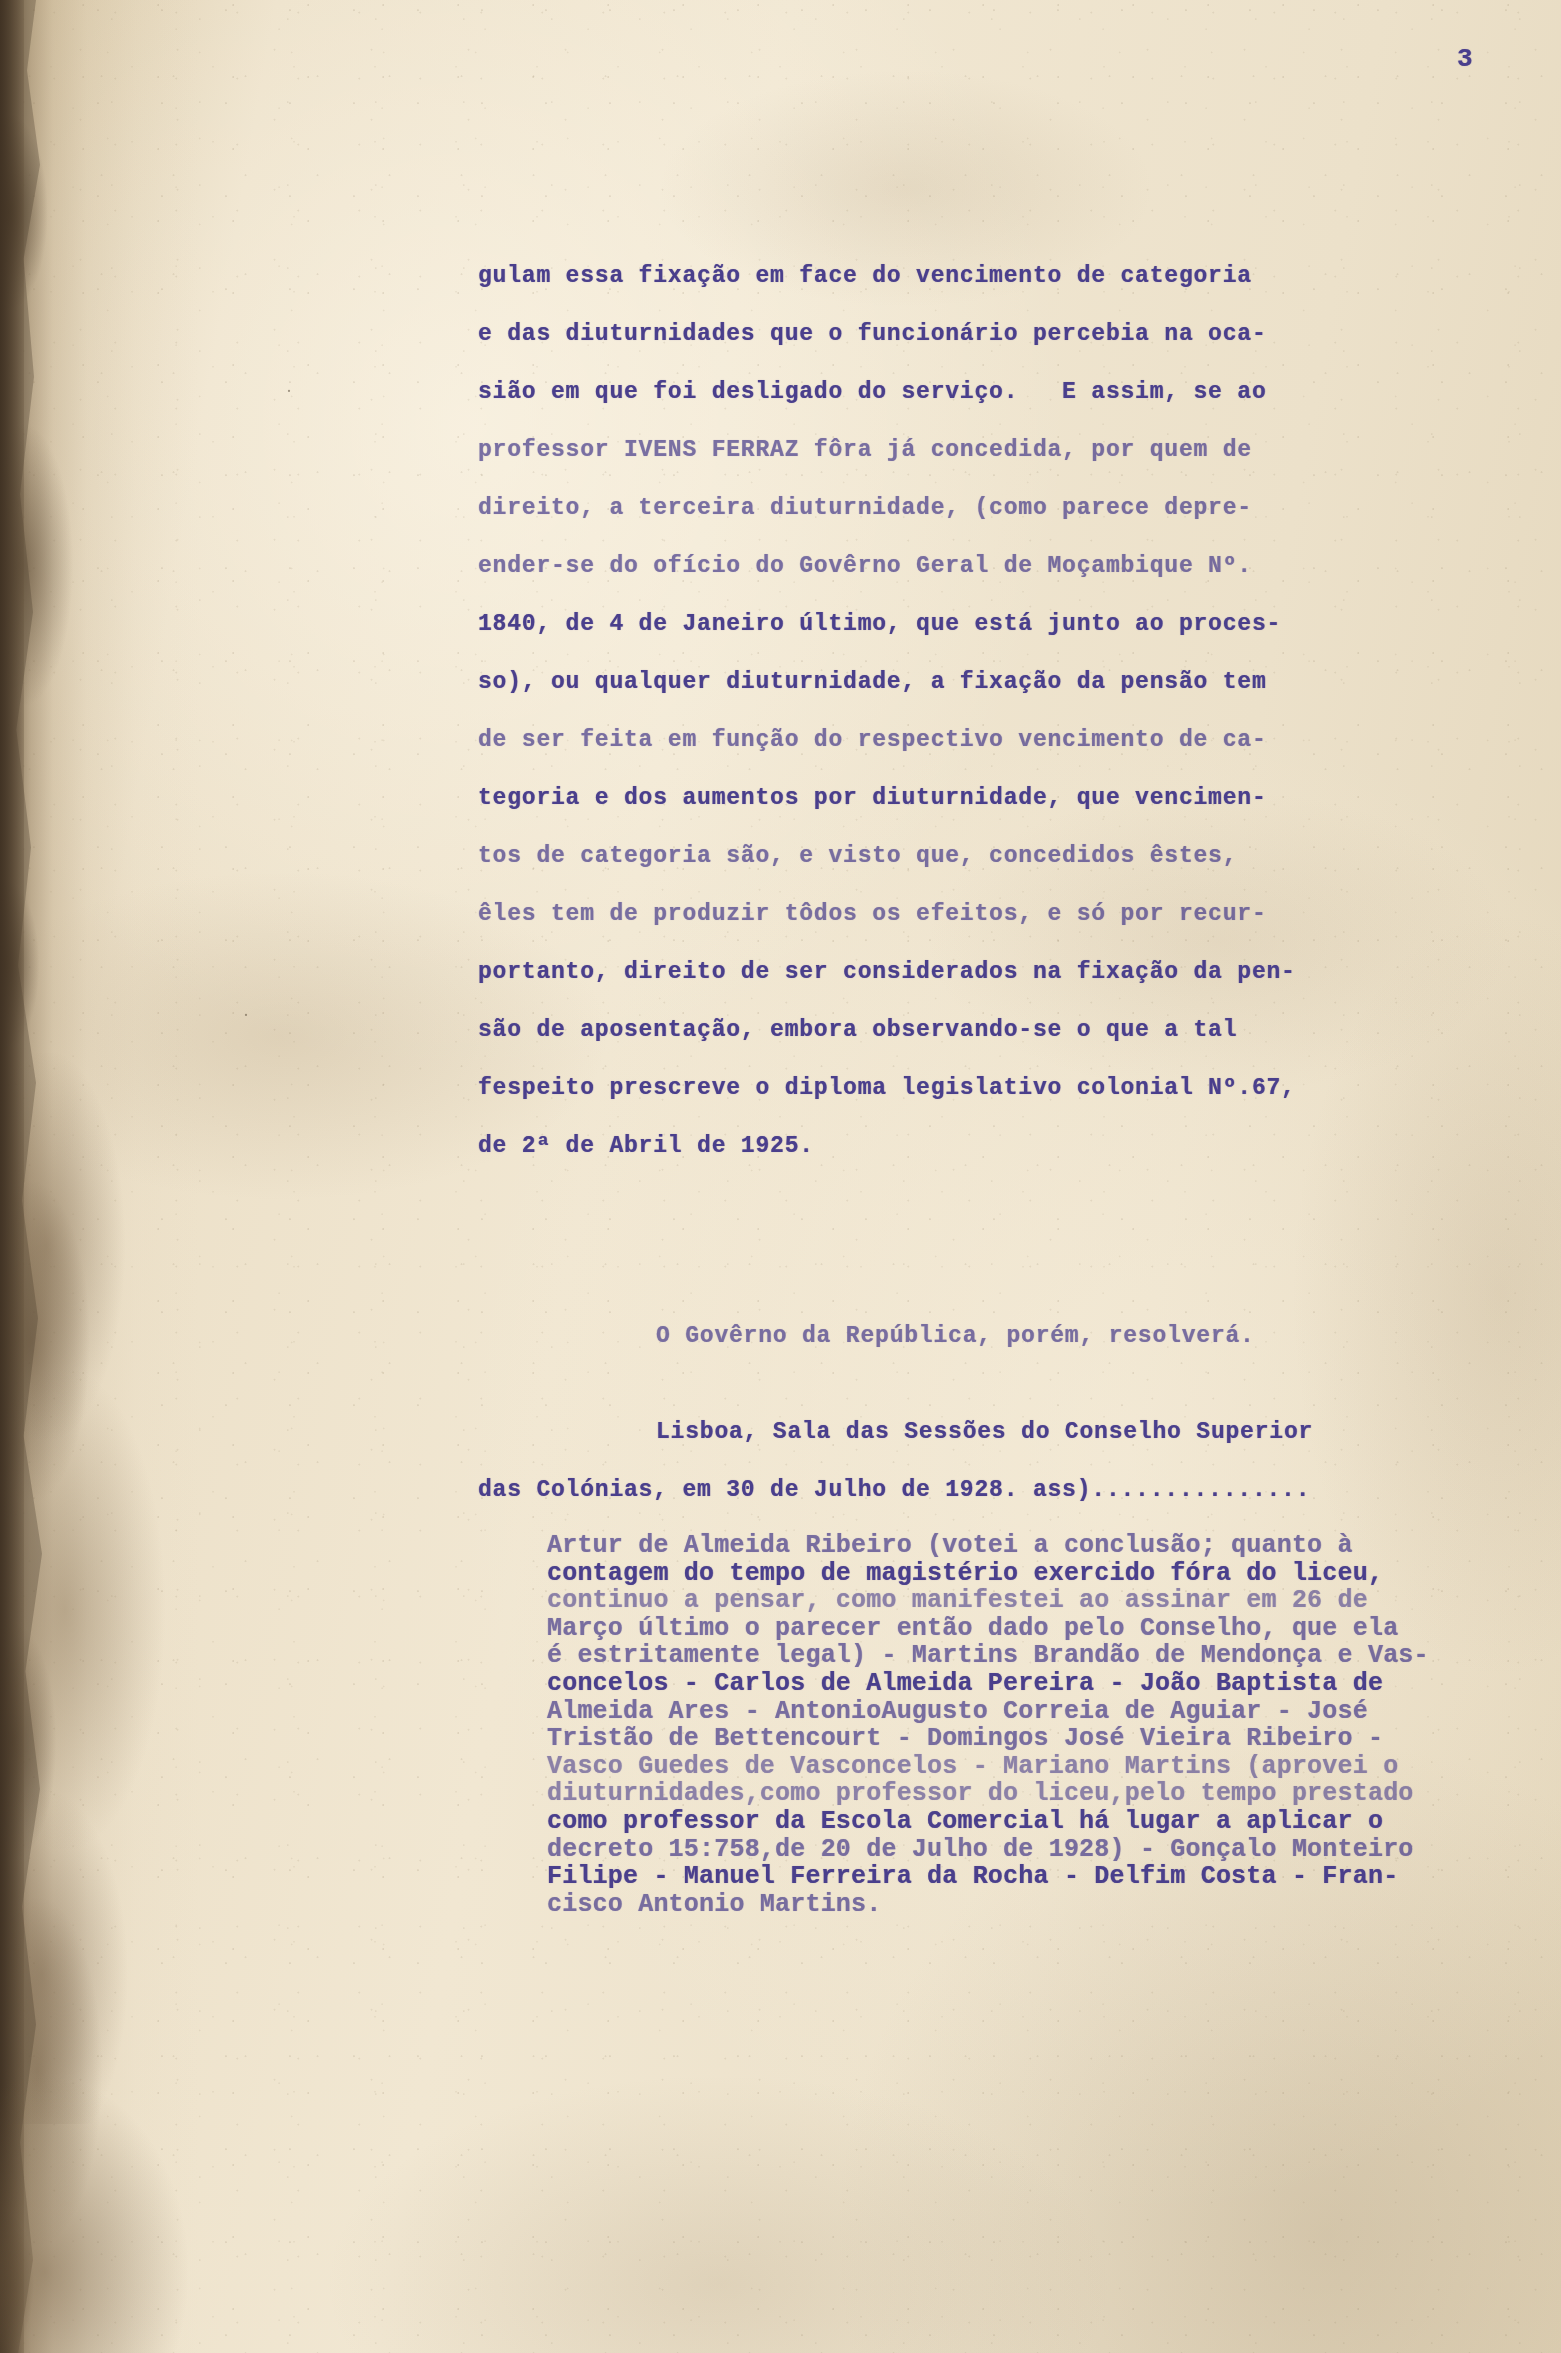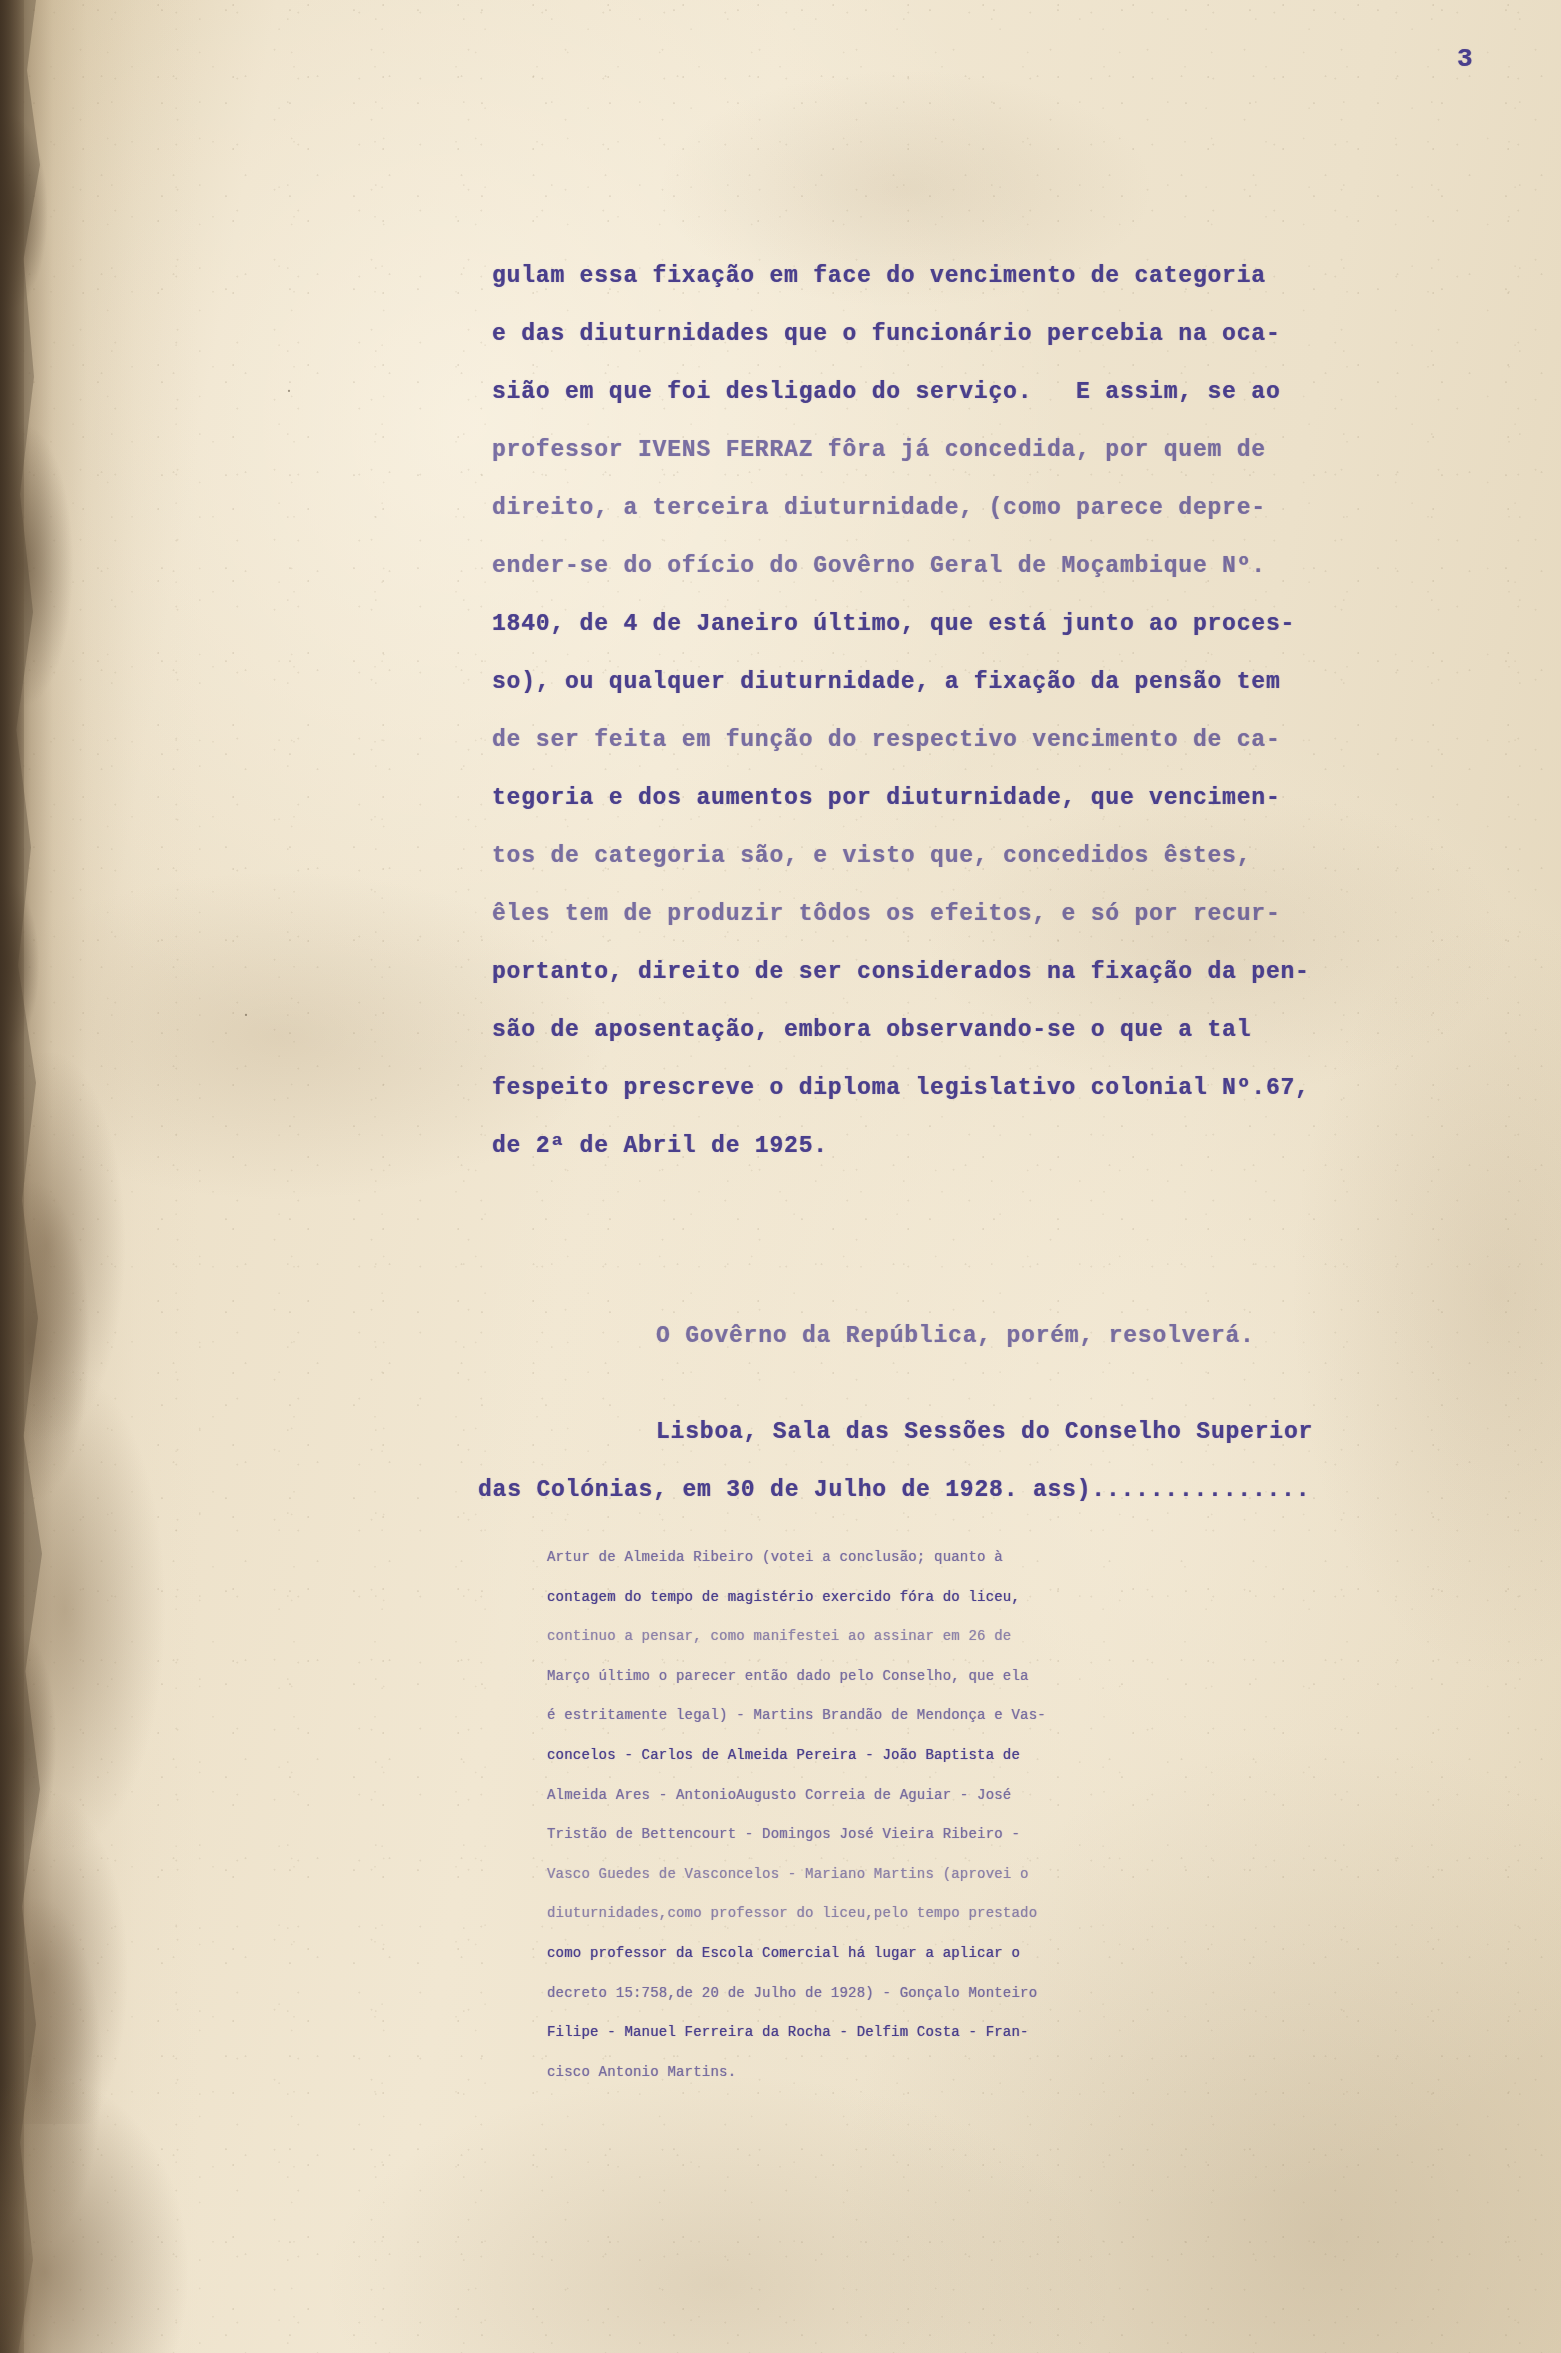--- a/index.html
+++ b/index.html
@@ -144,21 +144,21 @@
     top: 44px;
     right: 89px;
     font-size: 26px;
     font-weight: bold;
     letter-spacing: 0.5px;
   }
 
   
   #body-block {
     position: absolute;
-    left: 492px;
+    left: 478px;
     top: 247px;
     width: 985px;
   }
   .body-line {
     font-size: 23px;
     line-height: 58px;
     letter-spacing: 0.8px;
     white-space: pre;
     font-weight: bold;
   }
@@ -178,26 +178,25 @@
   }
 
   
   #signature-block {
     position: absolute;
     left: 547px;
     top: 1532px;
     width: 935px;
   }
   .sig-line {
-    font-size: 14px;
+    font-size: 25px;
     line-height: 27.6px;
     letter-spacing: 0.2px;
     white-space: pre;
-    font-weight: normal;
-    margin-top: 12px;
+    font-weight: bold;
   }
 
   
   .pencil {
     position: absolute;
     color: rgba(92,80,62,0.55);
     font-size: 18px;
     font-family: "Liberation Serif", serif;
     pointer-events: none;
   }

